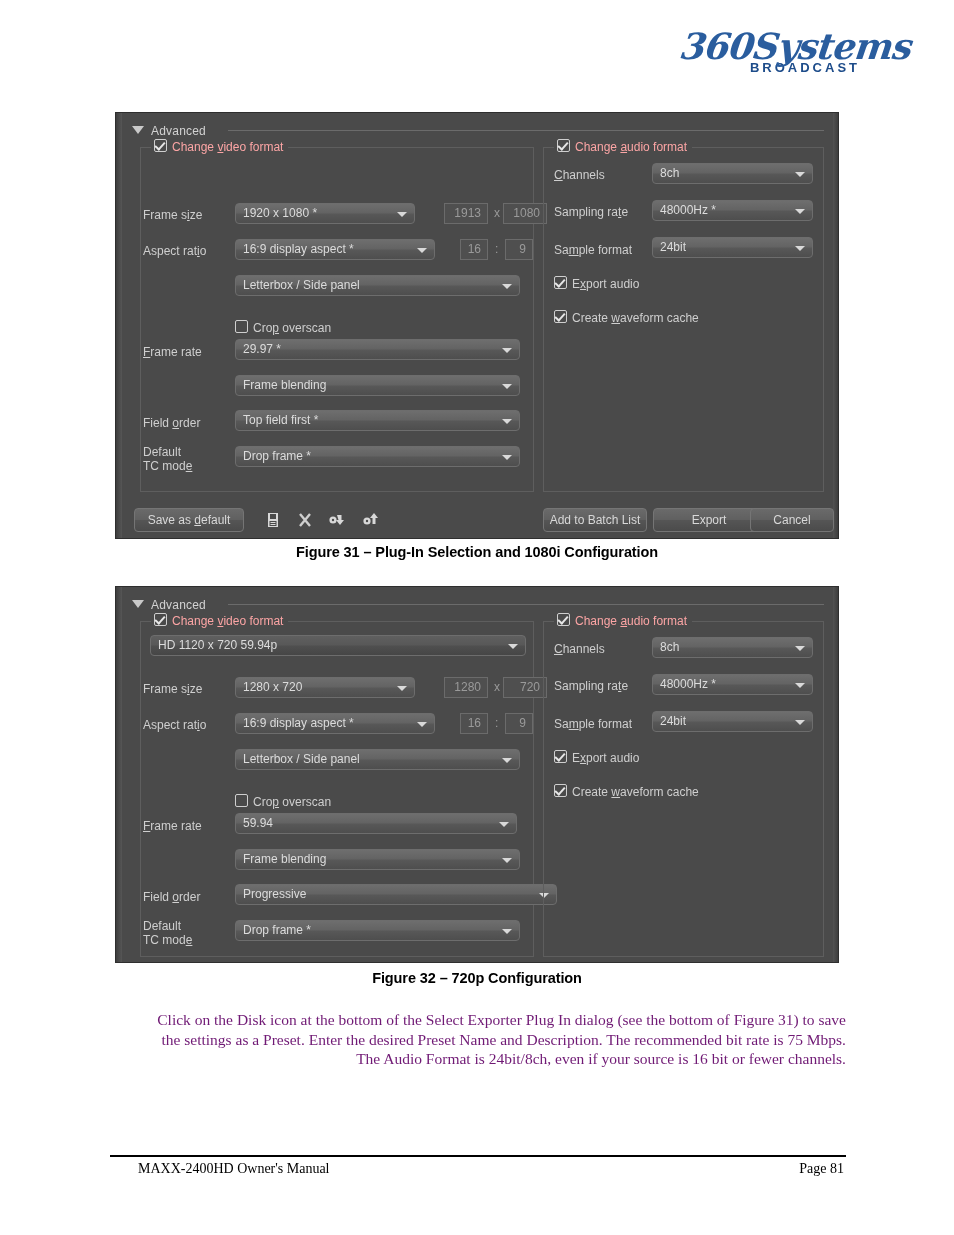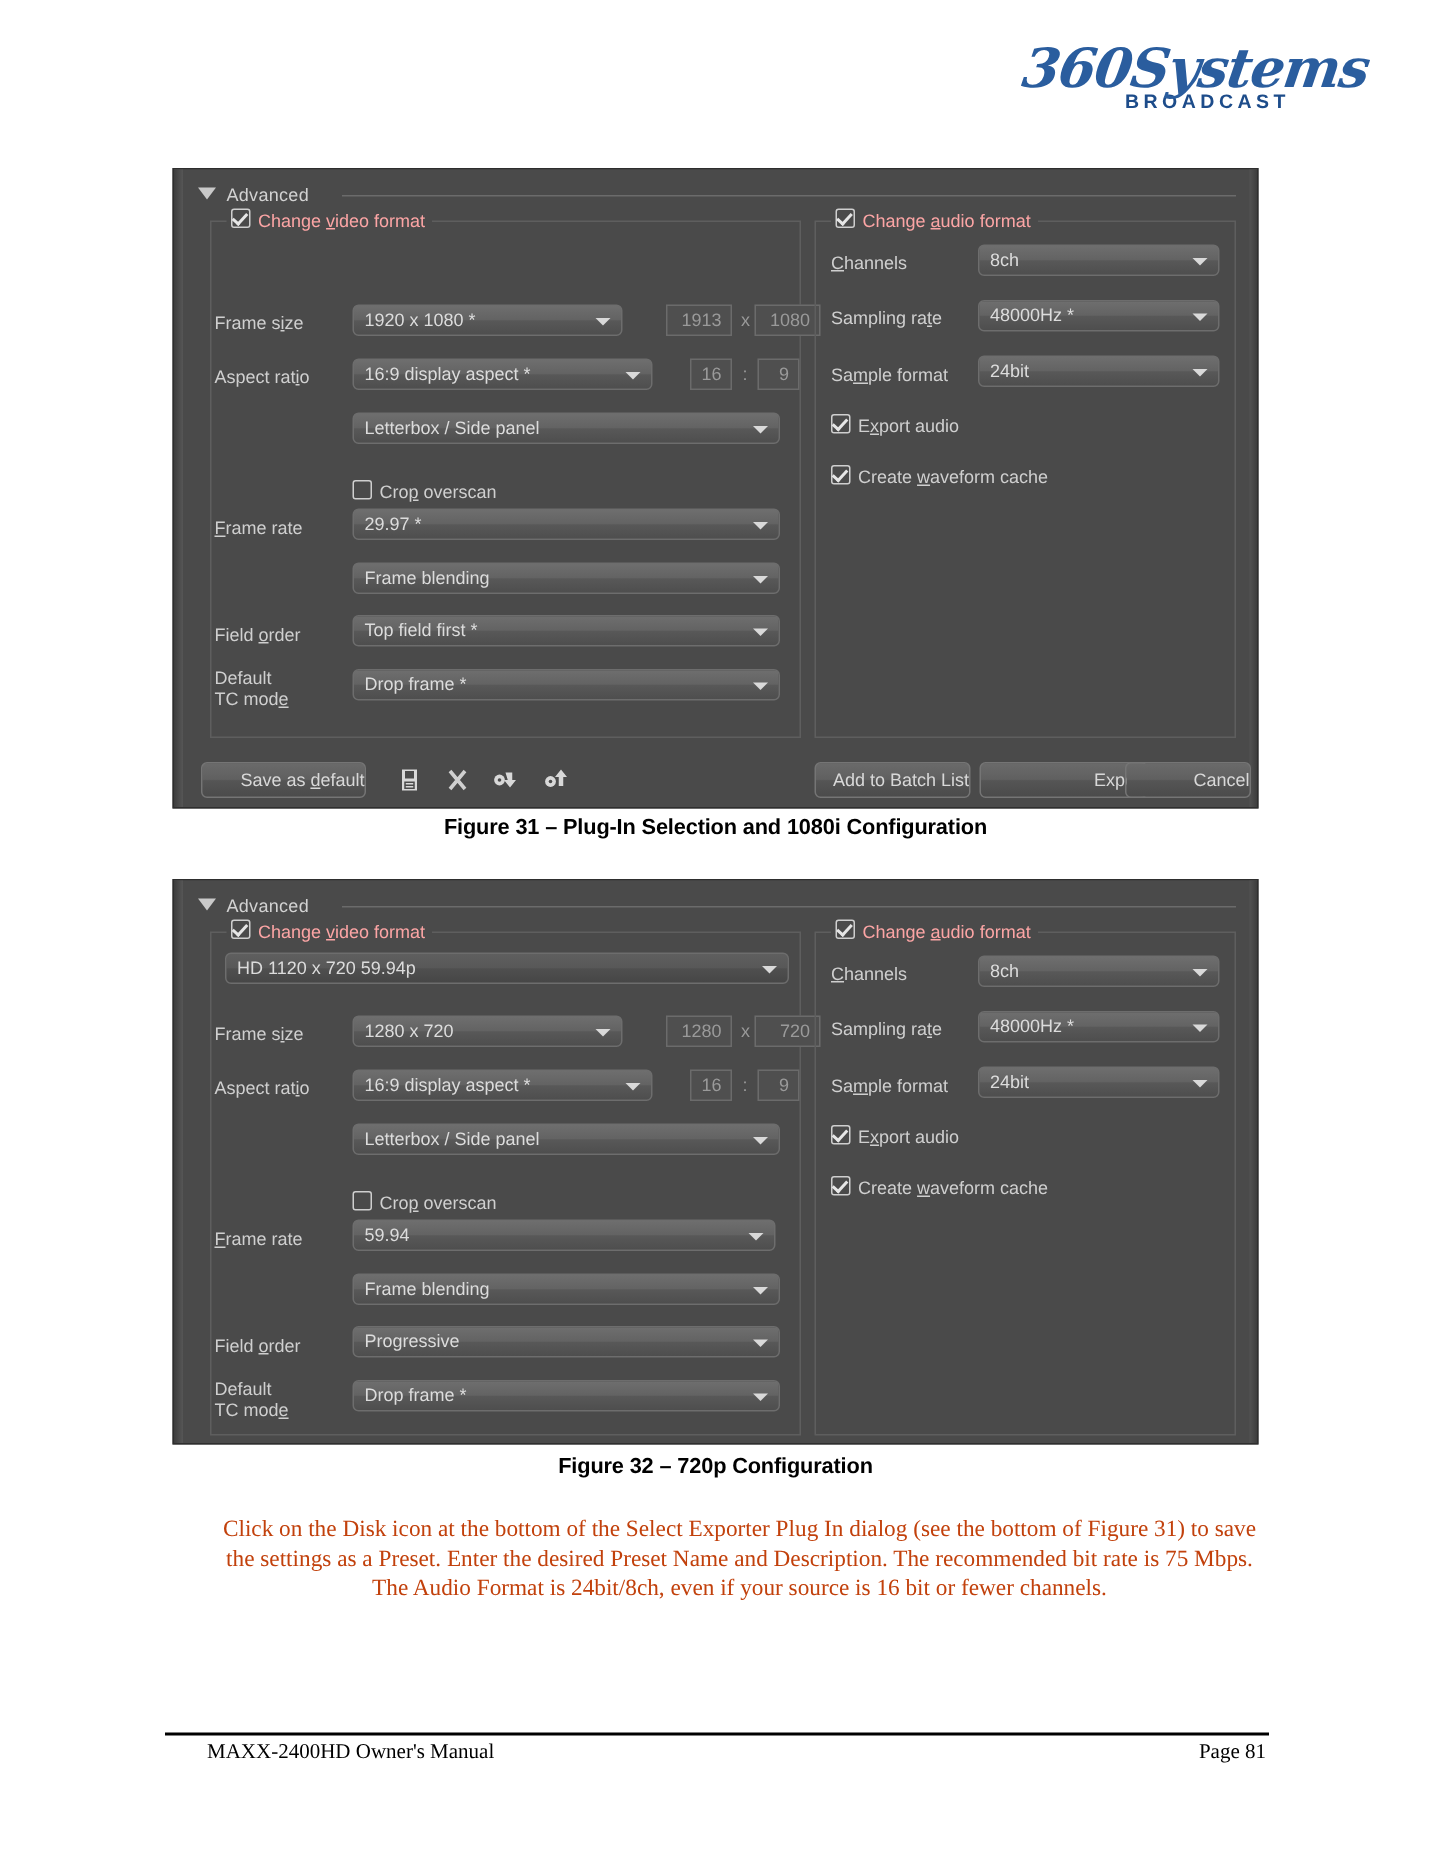--- a/index.html
+++ b/index.html
@@ -192,21 +192,21 @@
   
   .btn{
     position:absolute;
     height:24px;
     box-sizing:border-box;
     border:1px solid #757575;
     border-radius:4px;
     background:linear-gradient(to bottom,#6a6a6a 0%,#606060 48%,#555555 52%,#4b4b4b 100%);
     color:#d8d8d8;
     font-size:12px;
-    text-align:right;
+    text-align:center;
     line-height:22px;
     white-space:nowrap;
   }
 
   
   .icobtn{
     position:absolute;
     width:18px;height:18px;
   }
   .icobtn svg{display:block;}
@@ -221,22 +221,22 @@
     font-size:14.5px;
     color:#000;
     letter-spacing:-0.1px;
   }
   .body-text{
     position:absolute;
     left:140px; width:706px;
     font-family:"Liberation Serif", serif;
     font-size:15.5px;
     line-height:19.5px;
-    color:#c2410c;
-    text-align:center;
+    color:#701a75;
+    text-align:right;
   }
   .footer-rule{
     position:absolute;
     left:110px; width:736px; height:2px;
     background:#000;
   }
   .footer-left{
     position:absolute;
     left:138px;
     font-family:"Liberation Serif", serif;
@@ -479,21 +479,21 @@
       </div>
 
       <div class="combo" style="left:94px; top:227px; width:285px;">
         <span>Frame blending</span>
         <span class="arrow"></span>
       </div>
 
       <div class="fld-label" style="left:2px; top:268px;">
         <span>Field </span><span class="u">o</span><span>rder</span>
       </div>
-      <div class="combo" style="left:94px; top:262px; width:285px;">
+      <div class="combo" style="left:94px; top:262px; width:322px;">
         <span>Progressive</span>
         <span class="arrow"></span>
       </div>
 
       <div class="fld-label" style="left:2px; top:297px;">
         <span>Default</span><br>
         <span>TC mod</span><span class="u">e</span>
       </div>
       <div class="combo" style="left:94px; top:298px; width:285px;">
         <span>Drop frame *</span>

